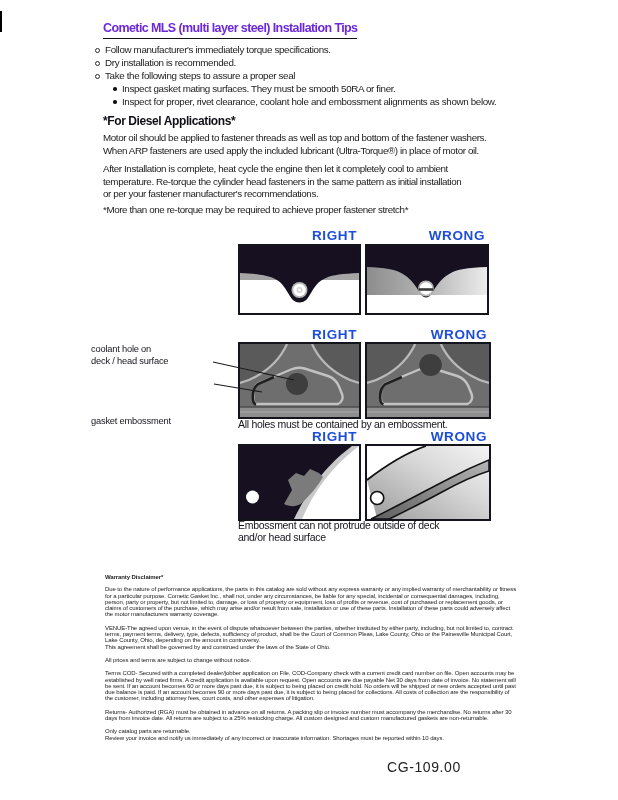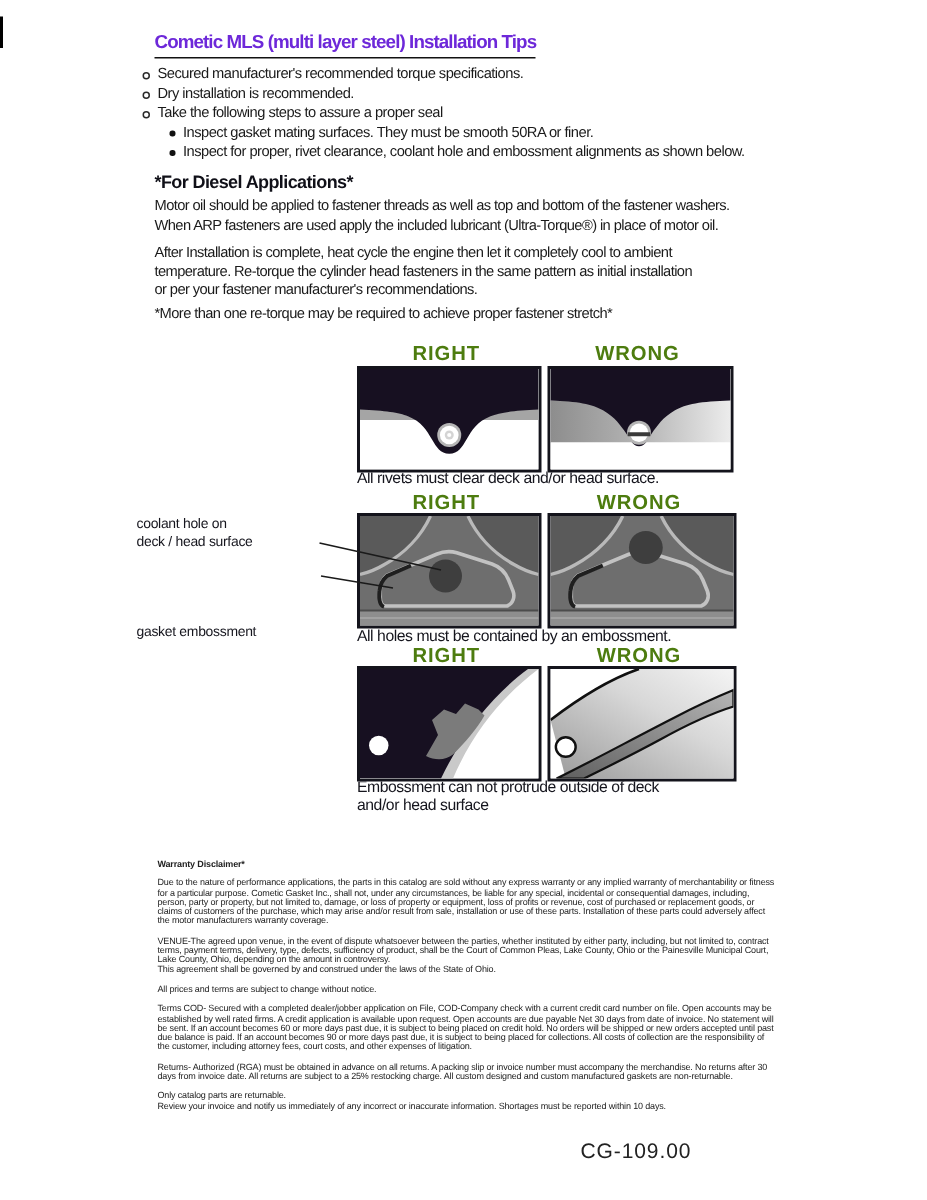--- a/index.html
+++ b/index.html
@@ -19,21 +19,21 @@
   .blt::before{content:"";position:absolute;left:0;top:4.5px;width:3.2px;height:3.2px;
     border:1px solid #2a2a2a;border-radius:50%;}
   .sblt{position:relative;padding-left:9px;margin-left:18px;}
   .sblt::before{content:"";position:absolute;left:0;top:5px;width:3.6px;height:3.6px;
     background:#111;border-radius:50%;}
 
   .diesel-h{left:103px;top:114px;font-size:12px;font-weight:bold;letter-spacing:-0.4px;color:#101018;}
   .para{left:103px;width:480px;font-size:9.8px;letter-spacing:-0.4px;line-height:12.7px;}
   .p1{top:132px;} .p2{top:163px;} .p3{top:204px;}
 
-  .rw-label{font-size:13.5px;font-weight:bold;letter-spacing:0.6px;text-align:center;color:#4d7c0f;}
+  .rw-label{font-size:13.5px;font-weight:bold;letter-spacing:0.6px;text-align:right;color:#1d4ed8;}
   .dbox{position:absolute;border:2px solid #14141c;background:#fff;z-index:1;}
   .dbox svg{display:block;width:100%;height:100%;}
   .dcap{font-size:10.5px;letter-spacing:-0.3px;line-height:11.5px;color:#15151d;}
 
   .callout{font-size:9.3px;letter-spacing:-0.2px;line-height:11.5px;text-align:left;color:#15151d;}
   #leader-lines{z-index:2;pointer-events:none;}
 
   .disclaimer{left:105px;top:574px;width:412px;font-size:6px;line-height:6.3px;
     letter-spacing:-0.1px;color:#222;}
   .disclaimer h4{margin:0 0 6px 0;font-size:6px;font-weight:bold;}
@@ -44,21 +44,21 @@
 </head>
 <body>
 
 <div id="page" style="--gasket-dark: #171021; --deck-gray: #a5a5a5; --web-gray: #6e6e6e; --bore-gray: #5a5a5a; --emboss-line: #c2c2c2; --hole-dark: #3e3e3e; --strip-gray: #c9c9c9;">
 
   <div class="abs scan-mark"></div>
 
   <div class="abs page-title">Cometic MLS (multi layer steel) Installation Tips</div>
 
   <div class="abs tips">
-    <div class="blt">Secured manufacturer's recommended torque specifications.</div>
+    <div class="blt">Follow manufacturer's immediately torque specifications.</div>
     <div class="blt">Dry installation is recommended.</div>
     <div class="blt">Take the following steps to assure a proper seal</div>
     <div class="sblt">Inspect gasket mating surfaces.  They must be smooth 50RA or finer.</div>
     <div class="sblt">Inspect for proper, rivet clearance, coolant hole and embossment alignments as shown below.</div>
   </div>
 
   <div class="abs diesel-h">*For Diesel Applications*</div>
   <div class="abs para p1 prelines">Motor oil should be applied to fastener threads as well as top and bottom of the fastener washers.
 When ARP fasteners are used apply the included lubricant (Ultra-Torque®) in place of motor oil.</div>
   <div class="abs para p2 prelines">After Installation is complete, heat cycle the engine then let it completely cool to ambient
@@ -93,21 +93,20 @@
       <rect width="120" height="67" fill="#ffffff"></rect>
       <rect x="0" y="21" width="120" height="28" fill="url(#gw1)"></rect>
       <rect x="0" y="49" width="120" height="18" fill="#ffffff"></rect>
       <path d="M0,0 H120 V21 C100,21.5 90,23.5 83,27.5 C75,32 71,38 67.5,43 C64.5,47.5 63,51.5 59,51.5 C55,51.5 53.5,47.5 50.5,43 C47,38 43,32 35,27.5 C28,23.5 18,21.5 0,21 Z" style="fill:var(--gasket-dark)"></path>
       <circle cx="59" cy="42.5" r="8" fill="#b5b5b5"></circle>
       <circle cx="59" cy="42.5" r="6.2" fill="#ffffff"></circle>
       <path d="M51.5,43.5 h15" stroke="#3a3a3a" stroke-width="2.6"></path>
     </svg>
   </div>
 
-  <div class="abs dcap" style="left:238px;top:314px;">All rivets must clear deck and/or head surface.</div>
 
   <div class="abs rw-label" style="left:238px;top:327px;width:119px;">RIGHT</div>
   <div class="abs rw-label" style="left:365px;top:327px;width:122px;">WRONG</div>
 
   <div class="abs callout prelines" style="left:91px;top:344px;width:121px;">coolant hole on
 deck / head surface</div>
   <div class="abs callout" style="left:91px;top:379px;width:121px;margin-top:37px;">gasket embossment</div>
 
   <svg id="leader-lines" class="abs" style="left:118px;top:342px;" width="180" height="55" viewBox="0 0 180 55">
     <line x1="95" y1="20" x2="176" y2="38" stroke="#1a1a1a" stroke-width="1.1"></line>

